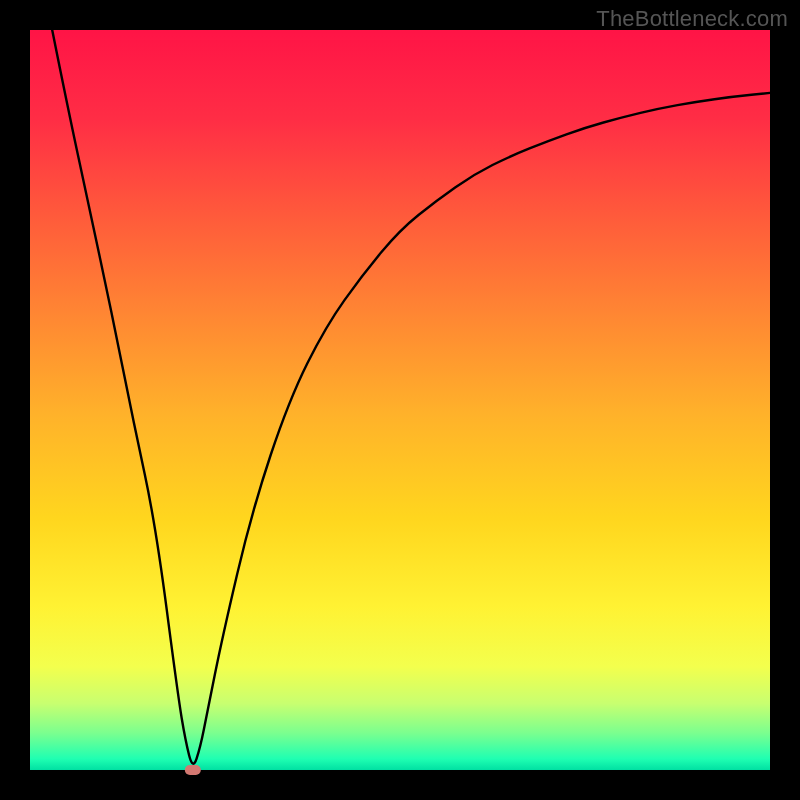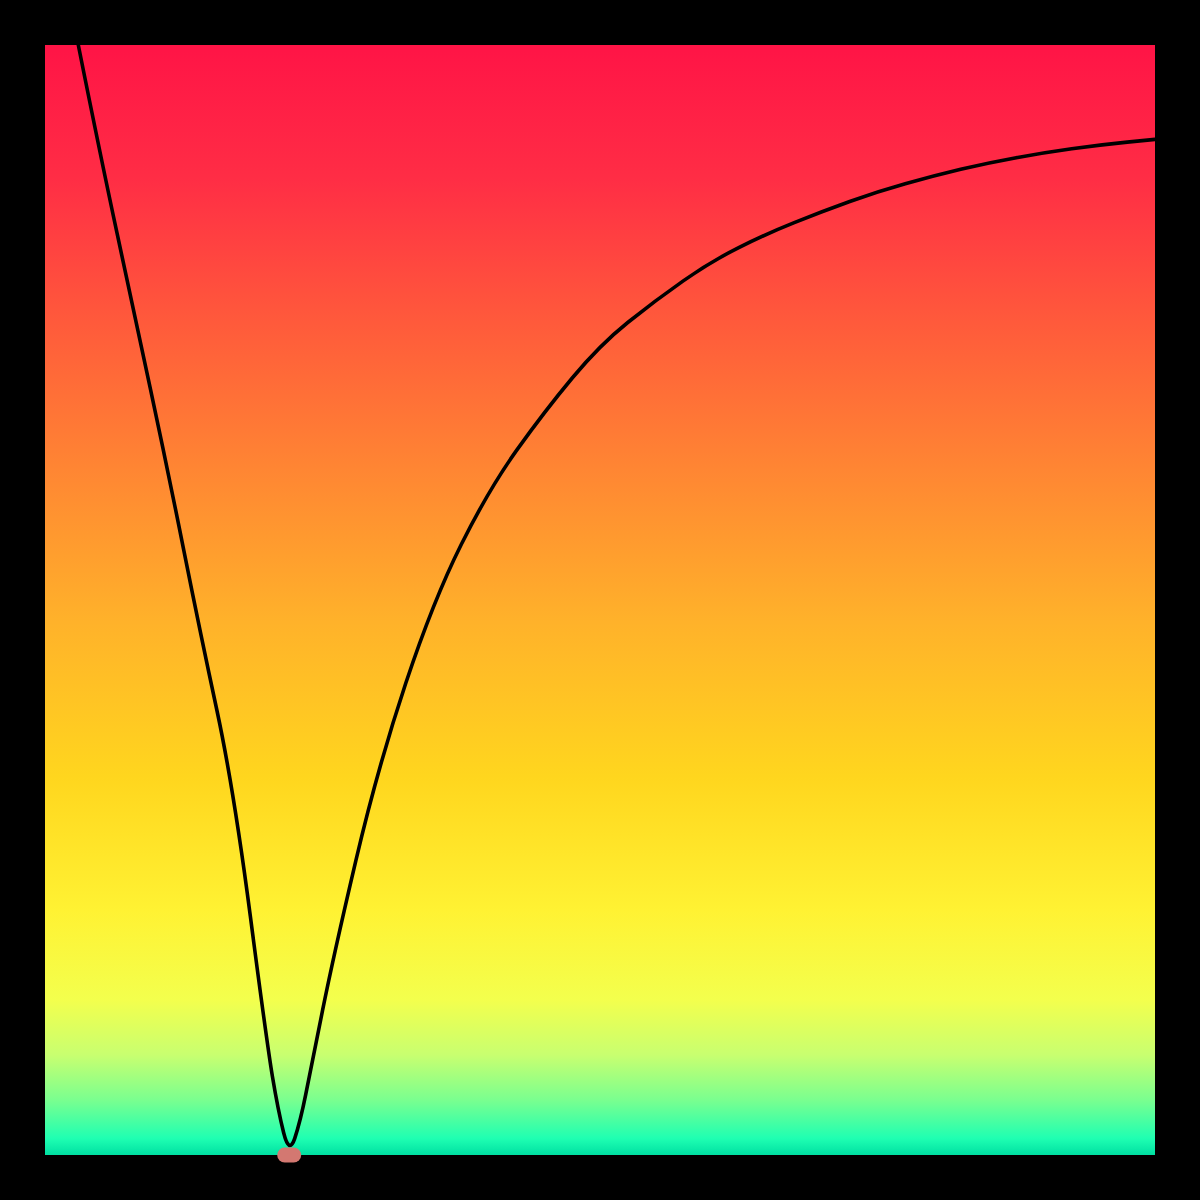--- a/index.html
+++ b/index.html
@@ -28,20 +28,21 @@
     user-select: none;
   }
   svg {
     display: block;
   }
 </style>
 </head>
 <body>
 
 <div class="frame">
+  <div class="watermark">TheBottleneck.com</div>
   <svg id="chart-svg" width="800" height="800" viewBox="0 0 800 800">
     <defs>
       <linearGradient id="bg-grad" x1="0" y1="0" x2="0" y2="1">
           <stop offset="0%" stop-color="#ff1446"></stop>
           <stop offset="12%" stop-color="#ff2d45"></stop>
           <stop offset="25%" stop-color="#ff5a3b"></stop>
           <stop offset="38%" stop-color="#ff8533"></stop>
           <stop offset="52%" stop-color="#ffb22a"></stop>
           <stop offset="66%" stop-color="#ffd61e"></stop>
           <stop offset="78%" stop-color="#fff233"></stop>

